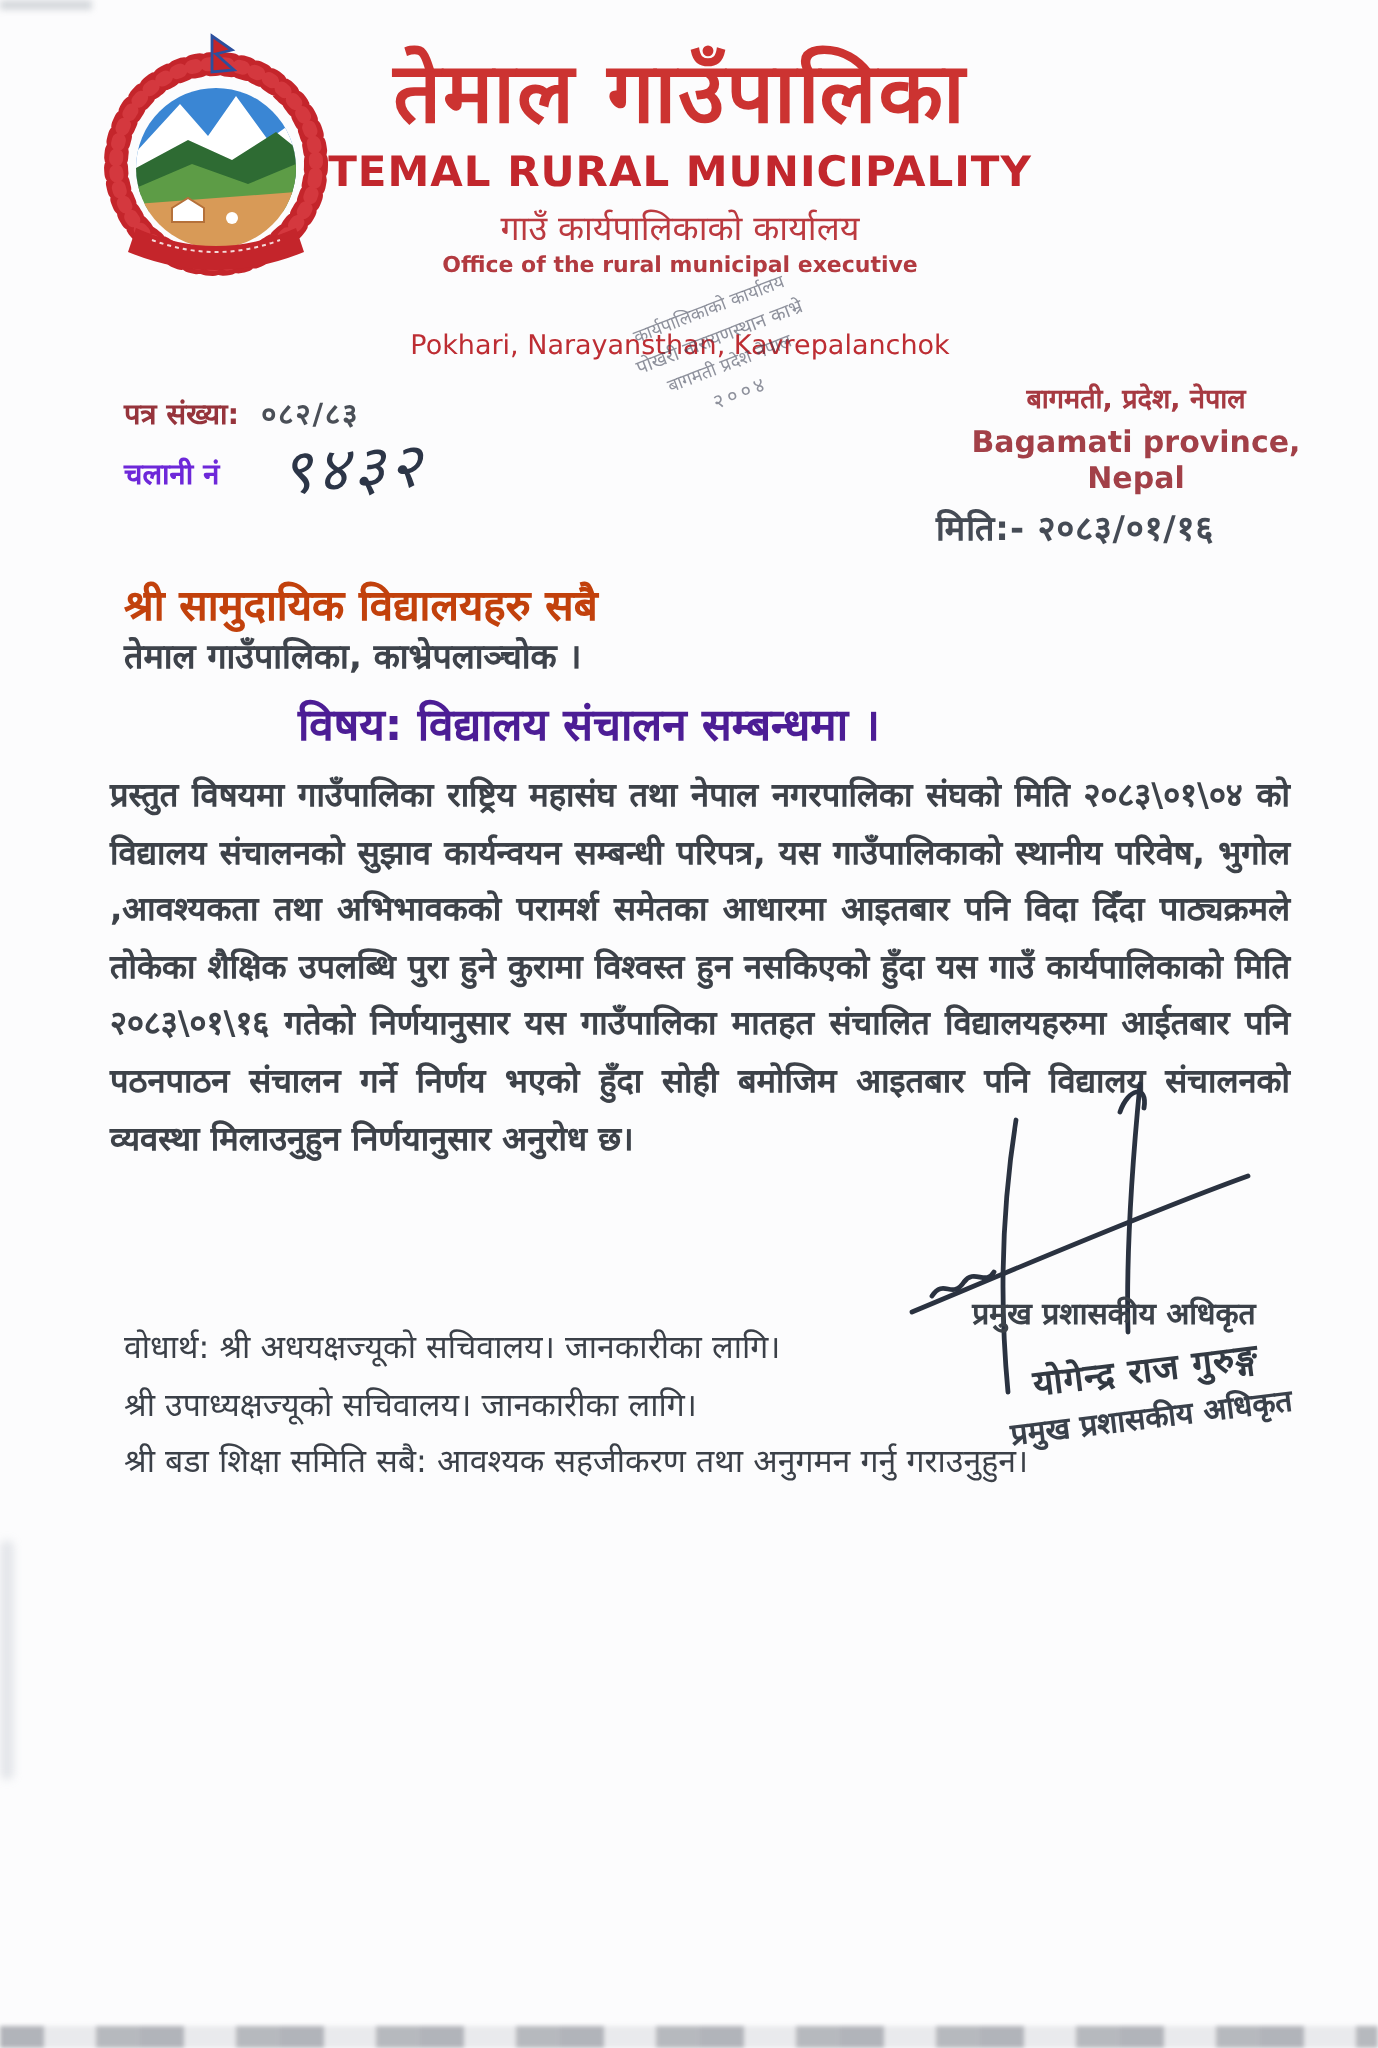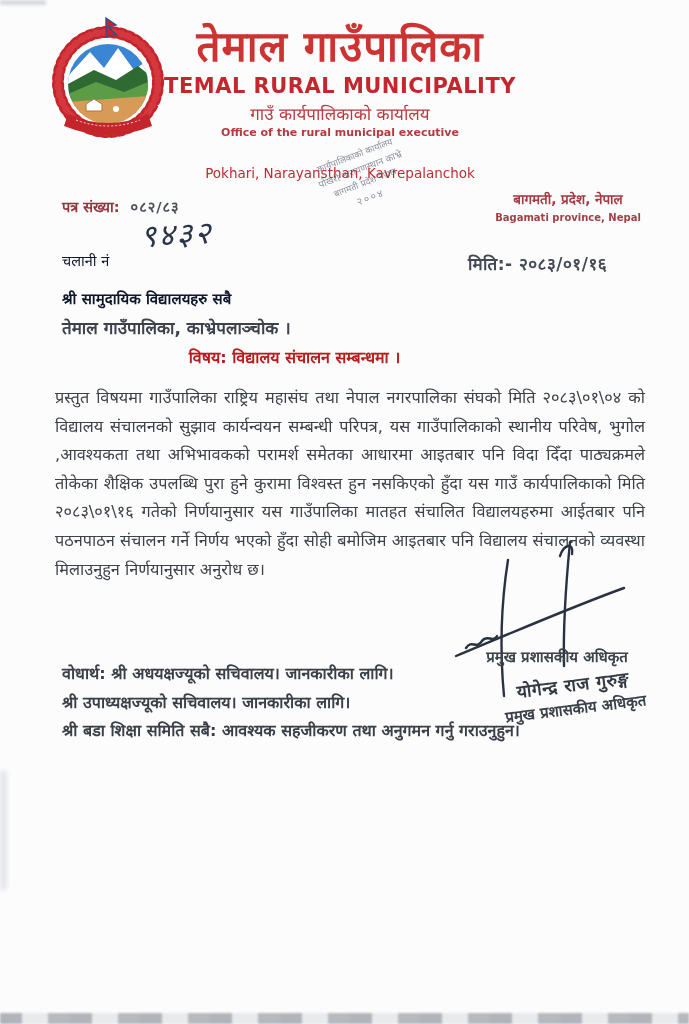--- a/index.html
+++ b/index.html
@@ -13,55 +13,55 @@
 
   
   .title-np{left:150px;top:16px;width:380px;font-size:42px;font-weight:bold;color:#cc3331;letter-spacing:1px;}
   .title-en{left:150px;top:74px;width:380px;font-size:21px;font-weight:bold;color:#c2272d;letter-spacing:.5px;}
   .office-np{left:150px;top:102px;width:380px;font-size:17px;font-weight:normal;color:#bb3a40;}
   .office-en{left:150px;top:126px;width:380px;font-size:11px;font-weight:bold;color:#b23a40;}
   .addr-np{left:130px;top:140px;width:420px;font-size:19px;font-weight:bold;color:#c22f34;}
   .addr-en{left:130px;top:165px;width:420px;font-size:13.5px;font-weight:normal;color:#bd2d33;}
   .prov{left:478px;top:146px;width:180px;margin-top:44px;}
   .prov-np{font-size:13.5px;font-weight:bold;color:#a63a42;}
-  .prov-en{font-size:10px;font-weight:bold;color:#a24048;margin-top:4px;}
+  .prov-en{font-size:15px;font-weight:bold;color:#a24048;margin-top:4px;}
 
   
   .hstamp{left:278px;top:148px;width:170px;transform:rotate(-21deg);transform-origin:center;
     color:rgba(62,68,86,.58);text-align:center;line-height:1.55;}
   .hstamp .s1{font-size:9px;}
   .hstamp .s2{font-size:9.5px;}
   .hstamp .s3{font-size:9px;}
   .hstamp .s4{font-size:10px;letter-spacing:2px;}
 
   
   .ref{left:62px;top:196px;font-size:14.5px;color:#96343c;font-weight:bold;}
   .ref .val{color:#4a4f57;letter-spacing:1px;margin-left:6px;font-weight:bold;}
-  .disp{left:62px;top:226px;font-size:14.5px;color:#0f172a;font-weight:normal;margin-top:24px;}
+  .disp{left:62px;top:226px;font-size:14.5px;color:#6d28d9;font-weight:bold;}
   .disp-val{left:140px;top:212px;font-size:31px;color:#2c3547;transform:rotate(-3deg);
     font-style:italic;letter-spacing:2px;}
   .date{left:468px;top:252px;font-size:17px;color:#454b55;font-weight:bold;letter-spacing:.5px;}
 
   
-  .rcpt1{left:62px;top:288px;font-size:15px;color:#0f172a;font-weight:bold;}
+  .rcpt1{left:62px;top:288px;font-size:21px;color:#c2410c;font-weight:bold;}
   .rcpt2{left:62px;top:316px;font-size:17px;color:#3e434b;font-weight:bold;}
-  .subject{left:0;top:346px;width:589px;font-size:16px;color:#b91c1c;font-weight:bold;}
+  .subject{left:0;top:346px;width:589px;font-size:22px;color:#4c1d95;font-weight:bold;}
   .body-par{left:55px;top:384px;width:590px;font-size:16.3px;line-height:28.6px;
-    text-align:justify;color:#3d4249;font-weight:normal;}
+    text-align:justify;color:#3d4249;font-weight:bold;}
 
   
   .sig-svg{left:442px;top:538px;}
   .sig-name{left:462px;top:622px;width:190px;font-size:15px;color:#3c424a;font-weight:bold;}
   .sig-title{left:452px;top:646px;width:210px;font-size:15px;color:#3c424a;font-weight:bold;}
   .sig-stamp{left:464px;top:672px;width:220px;transform:rotate(-7deg);transform-origin:center;text-align:center;}
   .sig-stamp .n{font-size:17.5px;font-weight:bold;color:#333a43;letter-spacing:.5px;}
   .sig-stamp .t{font-size:15px;font-weight:bold;color:#3a414b;margin-top:2px;}
 
   
-  .cc{left:62px;top:660px;width:470px;font-size:16px;line-height:28.5px;color:#3b4048;font-weight:bold;}
+  .cc{left:62px;top:660px;width:470px;font-size:16px;line-height:28.5px;color:#3b4048;font-weight:normal;}
 
   
   .edge-bottom{left:0;top:1013px;width:689px;height:11px;
     background:repeating-linear-gradient(90deg,rgba(88,93,104,.45) 0 22px,rgba(150,155,165,.18) 22px 48px,rgba(70,76,88,.38) 48px 70px);
     filter:blur(1px);}
   .edge-left{left:0;top:770px;width:7px;height:120px;background:rgba(160,168,180,.25);filter:blur(2px);border-radius:4px;}
   .corner-tl{left:0;top:0;width:46px;height:5px;background:rgba(120,128,140,.28);filter:blur(1.5px);}
 </style>
 </head>
 <body>

